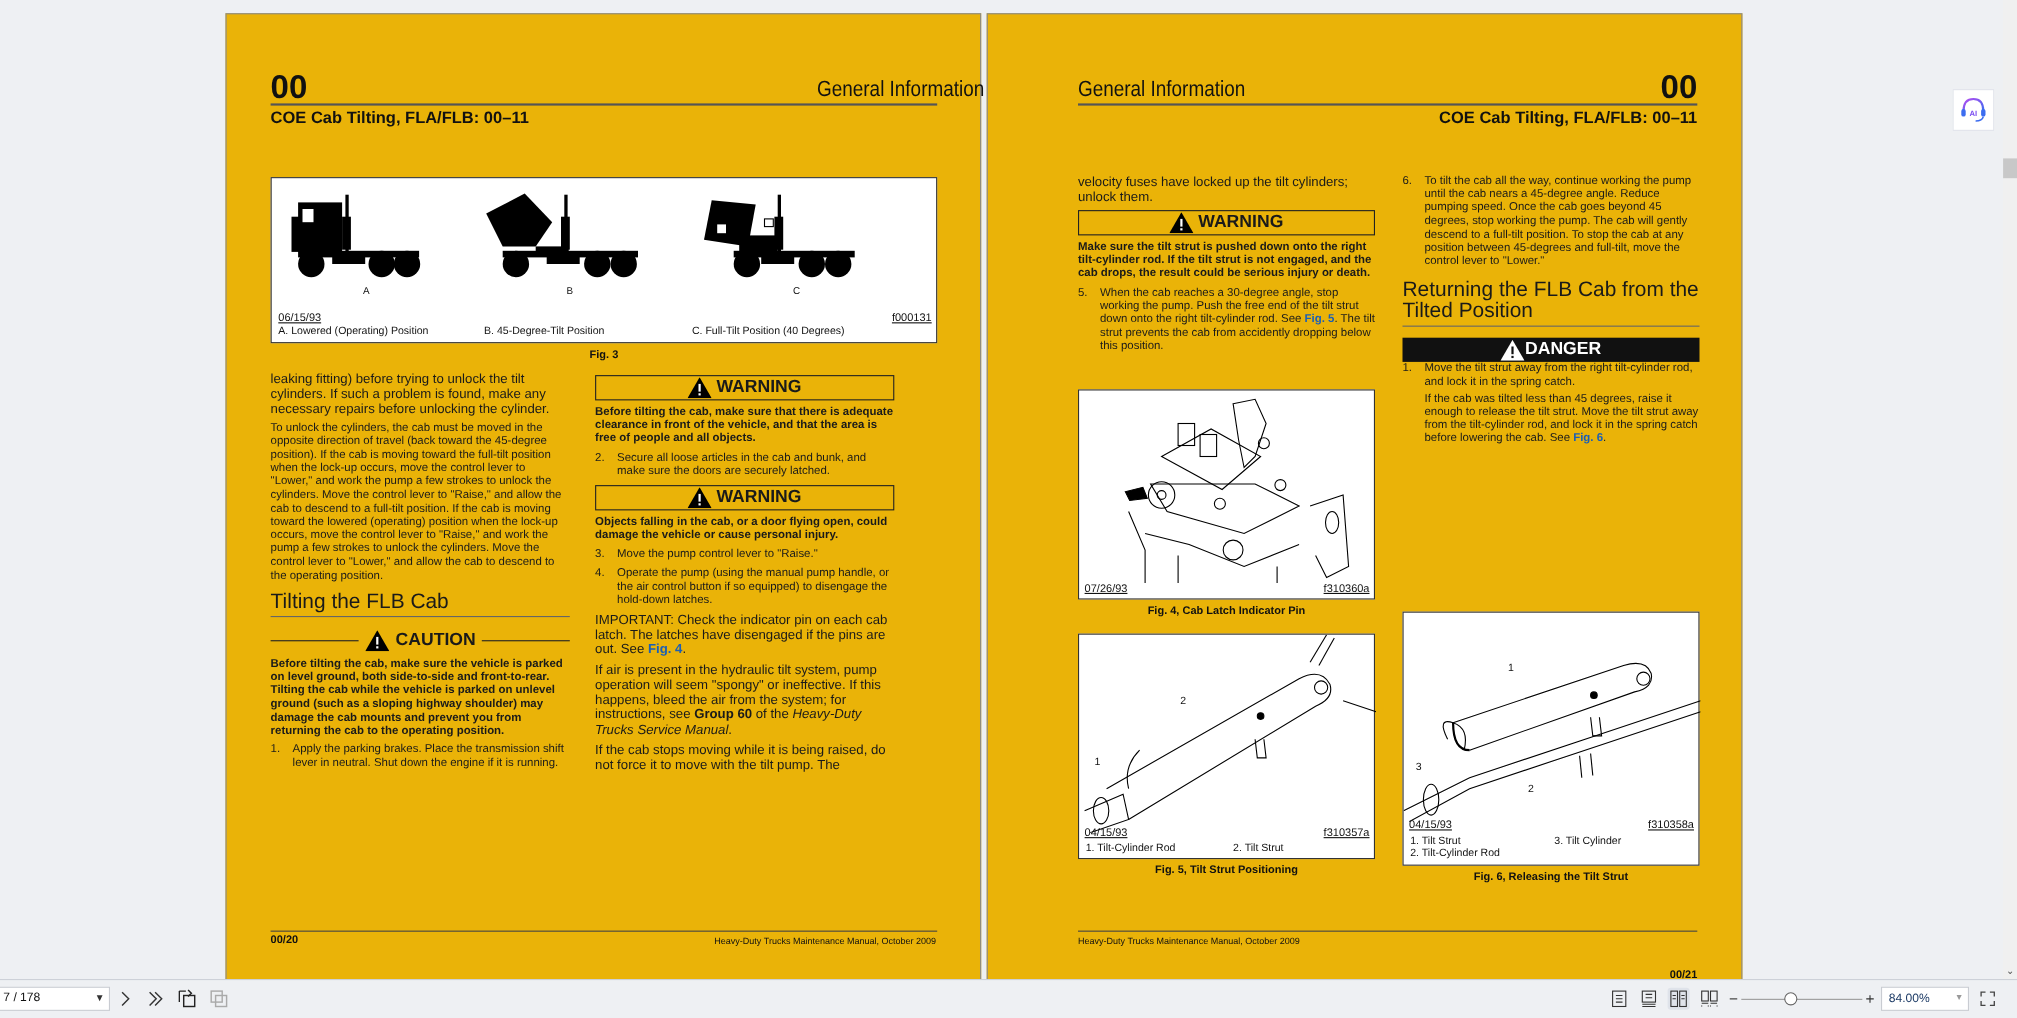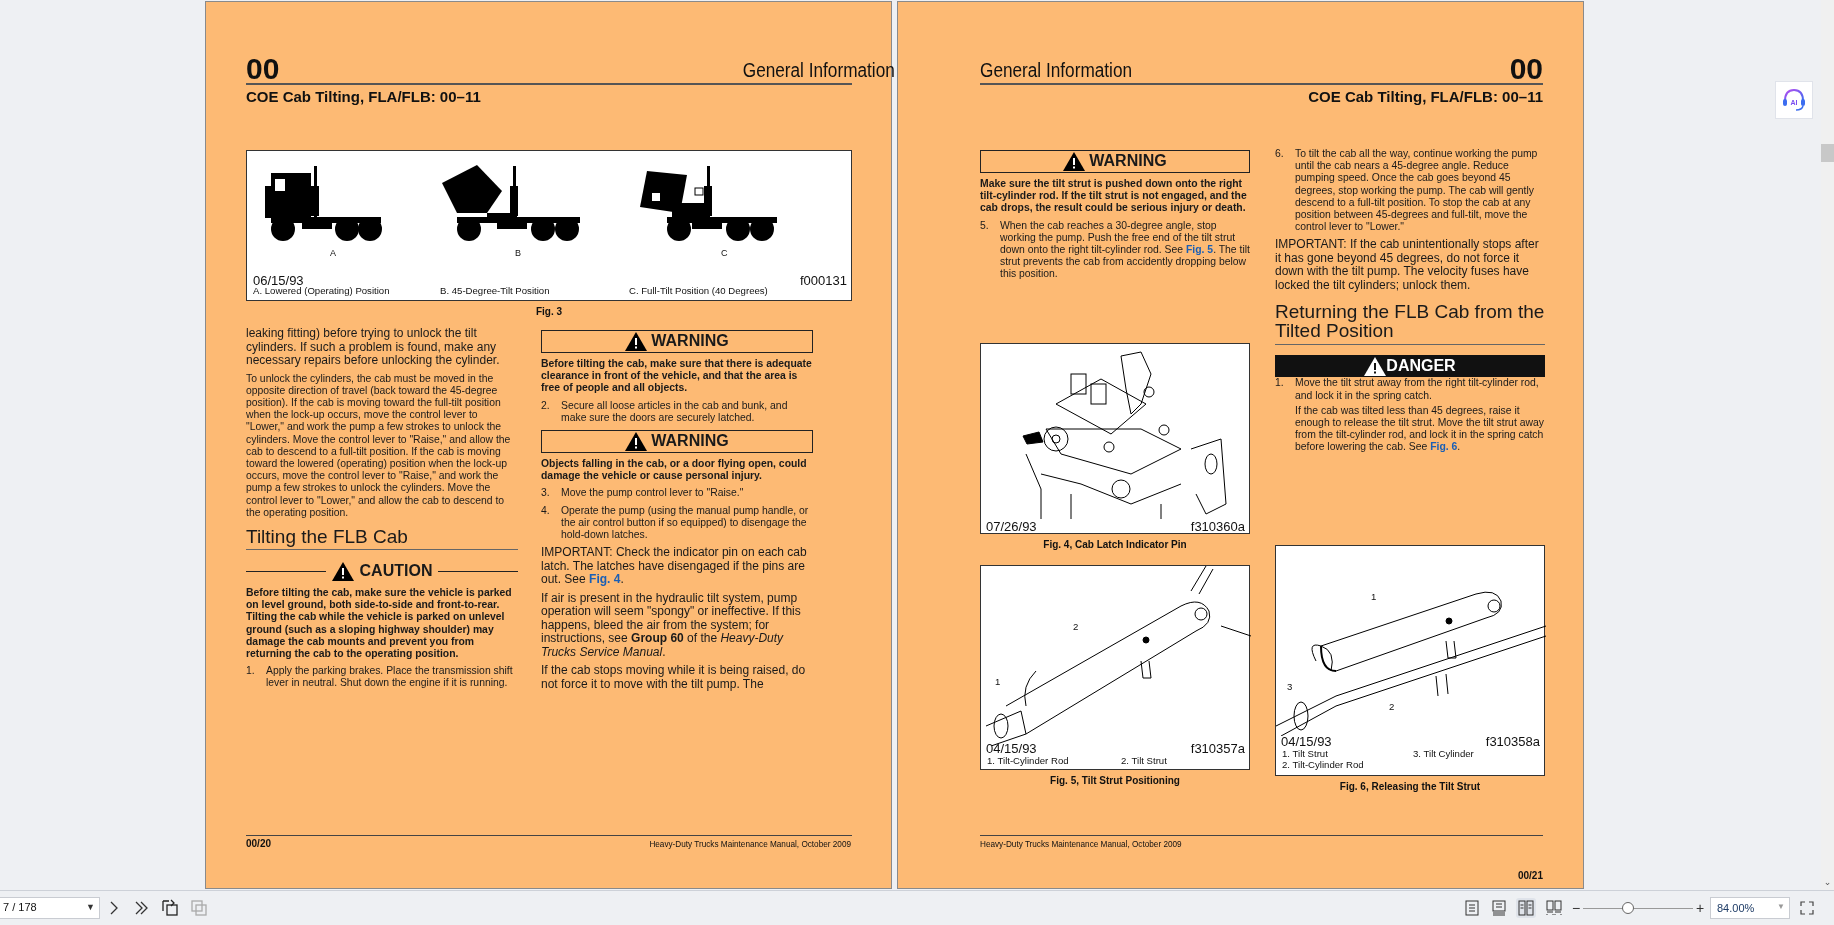--- a/index.html
+++ b/index.html
@@ -1,18 +1,18 @@
 <!DOCTYPE html>
 <html><head>
 <meta charset="utf-8">
 <style>
   * { box-sizing: border-box; margin: 0; padding: 0; }
   html, body { width: 1834px; height: 925px; overflow: hidden; background: #eef0f3; font-family: "Liberation Sans", sans-serif; color: #111; }
   .viewer { position: absolute; left: 0; top: 0; width: 1834px; height: 890px; background: #eef0f3; }
-  .page { position: absolute; top: 1px; width: 687px; height: 888px; background: #fdba74; border: 1px solid #8a8a8a; }
+  .page { position: absolute; top: 12px; width: 687px; height: 888px; background: #eab308; border: 1px solid #8a8a8a; }
   .page.left { left: 205px; }
   .page.right { left: 897px; }
   .abs { position: absolute; }
   .sec-num { font-size: 30px; font-weight: bold; line-height: 1; }
   .sec-name { font-family: "Liberation Sans", sans-serif; font-size: 20px; transform: scaleX(0.86); transform-origin: right; white-space: nowrap; }
   .sec-name.lft { transform-origin: left; }
   .hdr-rule { position: absolute; height: 2px; background: #555; }
   .sub-title { font-size: 15px; font-weight: bold; white-space: nowrap; }
   .body { font-size: 11.1px; line-height: 12.4px; color: #1a1a1a; }
   .body p { margin-bottom: 5px; }
@@ -24,21 +24,21 @@
   .h2-rule { height: 1px; background: #666; margin-top: 3px; }
   .warn-box { border: 1.5px solid #222; height: 23px; display: flex; align-items: center; justify-content: center; font-weight: bold; font-size: 16px; gap: 4px; }
   .danger-box { background: #111; color: #fff; height: 22px; display: flex; align-items: center; justify-content: center; font-weight: bold; font-size: 16px; gap: 0; }
   .caution-line { display: flex; align-items: center; gap: 6px; font-weight: bold; font-size: 16px; }
   .caution-line .ln { flex: 1; height: 1px; background: #222; }
   .tri { display: inline-block; width: 22px; height: 19px; }
   .ol { display: flex; margin-bottom: 5px; }
   .ol .n { width: 20px; flex: none; }
   .fig-box { border: 1px solid #333; position: absolute; background: #fff; }
   .fig-cap { font-size: 10px; font-weight: bold; text-align: center; position: absolute; }
-  .tiny { font-size: 13px; position: absolute; }
+  .tiny { font-size: 10px; position: absolute; text-decoration: underline; }
   .legend { font-size: 9.6px; position: absolute; white-space: nowrap; }
   .footer-rule { position: absolute; height: 1px; background: #444; }
   .footer-num { font-size: 10px; font-weight: bold; position: absolute; }
   .footer-txt { font-size: 8.2px; position: absolute; white-space: nowrap; }
   
   .ai-btn { position: absolute; left: 1775px; top: 81px; width: 38px; height: 38px; background: #fff; border: 1px solid #e0e3ea; display: flex; align-items: center; justify-content: center; }
   .vscroll { position: absolute; left: 1821px; top: 0; width: 13px; height: 890px; background: #f0f0f0; }
   .vthumb { position: absolute; left: 1821px; top: 144px; width: 13px; height: 18px; background: #c8c8c8; }
   .vscroll-down { position: absolute; left: 1821px; top: 877px; width: 13px; height: 13px; font-size: 9px; color: #555; text-align: center; }
   
@@ -180,20 +180,21 @@
     <div class="footer-txt" style="right:40px;top:838px;">Heavy-Duty Trucks Maintenance Manual, October 2009</div>
   </div>
 
   <div class="page right">
     <div class="abs sec-name lft" style="left:82px;top:57px;">General Information</div>
     <div class="abs sec-num" style="right:40px;top:52px;">00</div>
     <div class="hdr-rule" style="left:82px;top:81px;width:563px;"></div>
     <div class="abs sub-title" style="right:40px;top:86px;">COE Cab Tilting, FLA/FLB: 00–11</div>
 
     <div class="abs body" style="left:82px;top:146px;width:270px;">
+      <p style="font-size:12px;line-height:13.5px;">velocity fuses have locked up the tilt cylinders; unlock them.</p>
       <div class="warn-box" style="margin-top:2px;">
         <svg class="tri" viewBox="0 0 22 19">
             <polygon points="11,0 22,19 0,19" fill="#000"></polygon>
             <rect x="10" y="6" width="2" height="7" fill="#fff"></rect>
             <rect x="10" y="14.5" width="2" height="2" fill="#fff"></rect>
           </svg>
         <span>WARNING</span>
       </div>
       <p class="bold small" style="margin-top:5px;">Make sure the tilt strut is pushed down onto the right tilt-cylinder rod. If the tilt strut is not engaged, and the cab drops, the result could be serious injury or death.</p>
       <div class="ol small">
@@ -248,21 +249,20 @@
       <div class="legend" style="left:6px;top:189px;">1.   Tilt-Cylinder Rod</div>
       <div class="legend" style="left:140px;top:189px;">2.   Tilt Strut</div>
     </div>
     <div class="fig-cap" style="left:82px;top:773px;width:270px;">Fig. 5, Tilt Strut Positioning</div>
 
     <div class="abs body" style="left:377px;top:146px;width:270px;">
       <div class="ol small">
           <span class="n">6.</span>
           <span>To tilt the cab all the way, continue working the pump until the cab nears a 45-degree angle. Reduce pumping speed. Once the cab goes beyond 45 degrees, stop working the pump. The cab will gently descend to a full-tilt position. To stop the cab at any position between 45-degrees and full-tilt, move the control lever to "Lower."</span>
         </div>
-      <p style="font-size:12px;line-height:13.5px;">IMPORTANT: If the cab unintentionally stops after it has gone beyond 45 degrees, do not force it down with the tilt pump. The velocity fuses have locked the tilt cylinders; unlock them.</p>
       <div class="h2" style="margin-top:10px;">Returning the FLB Cab from the Tilted Position</div>
       <div class="h2-rule" style="margin-top:4px;"></div>
       <div class="danger-box" style="margin-top:10px;">
         <svg class="tri" viewBox="0 0 22 19">
             <polygon points="11,0 22,19 0,19" fill="#fff"></polygon>
             <rect x="10" y="6" width="2" height="7" fill="#111"></rect>
             <rect x="10" y="14.5" width="2" height="2" fill="#111"></rect>
           </svg>
         <span>DANGER</span>
       </div>

